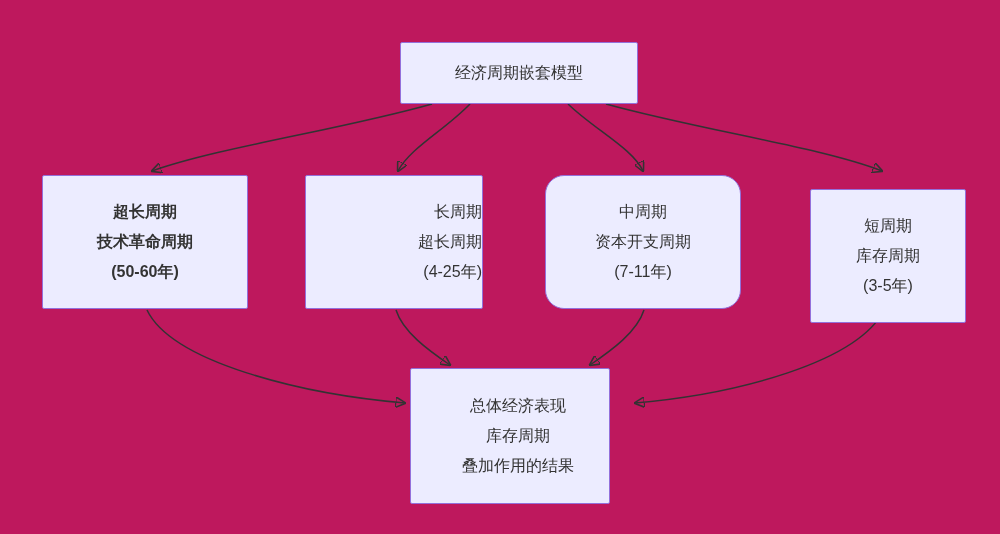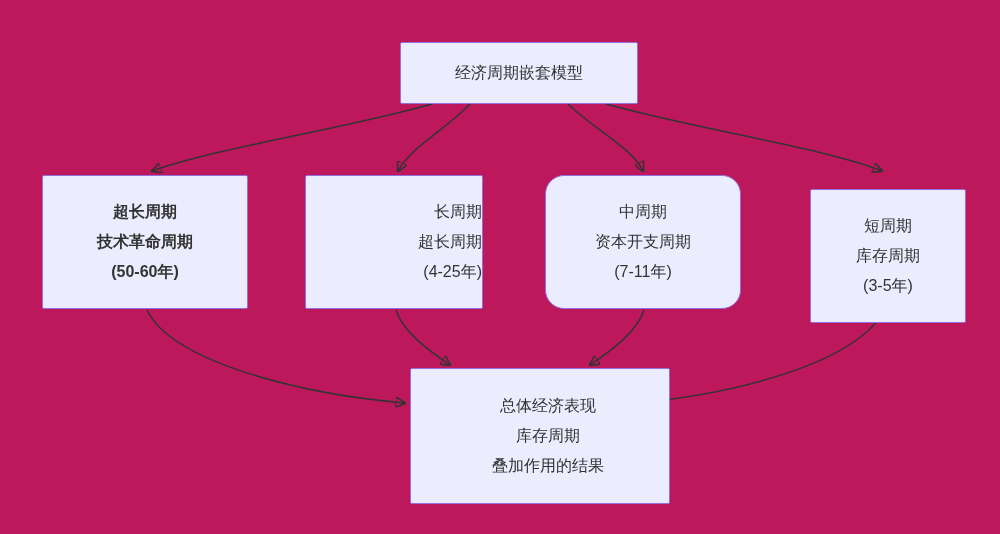--- a/index.html
+++ b/index.html
@@ -45,21 +45,21 @@
   .node .line {
     display: block;
     line-height: 30px;
     white-space: nowrap;
   }
   .node.root { left: 400px; top: 42px;  width: 238px; height: 62px; }
   .node.n1   { left: 42px;  top: 175px; width: 206px; height: 134px; font-weight: bold; }
   .node.n2   { left: 305px; top: 175px; width: 178px; height: 134px; align-items: flex-end; }
   .node.n3   { left: 545px; top: 175px; width: 196px; height: 134px; border-radius: 19px; }
   .node.n4   { left: 810px; top: 172px; width: 156px; height: 134px; margin-top: 17px; }
-  .node.result { left: 410px; top: 368px; width: 260px; height: 136px; padding-left: 16px; }
+  .node.result { left: 410px; top: 368px; width: 200px; height: 136px; padding-left: 16px; }
 </style>
 </head>
 <body>
 
 <div class="canvas">
 
   <svg class="edges" viewBox="0 0 1000 534" xmlns="http://www.w3.org/2000/svg">
     <defs>
       <marker id="arrowhead" viewBox="0 0 10 10" refX="9" refY="5" markerWidth="7" markerHeight="7" orient="auto-start-reverse">
         <path d="M 0 0 L 10 5 L 0 10 z" fill="#333333"></path>

